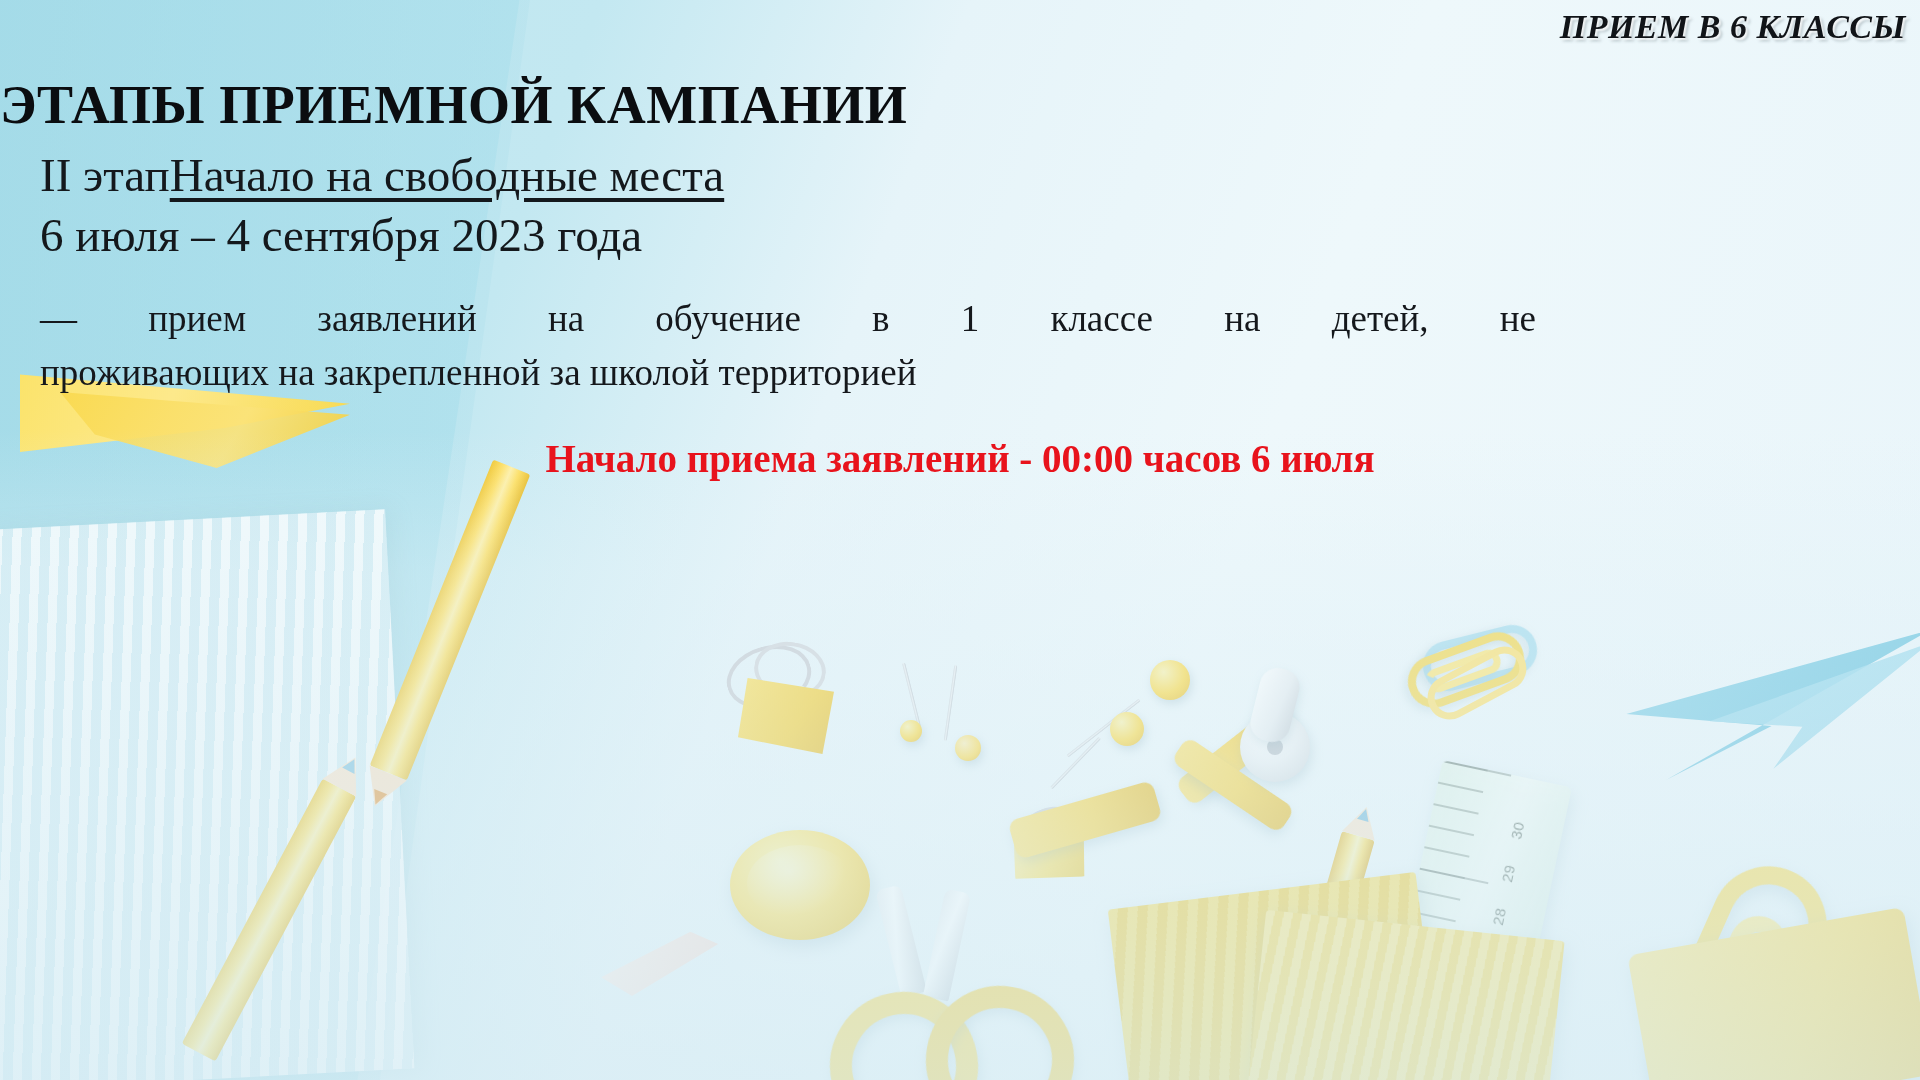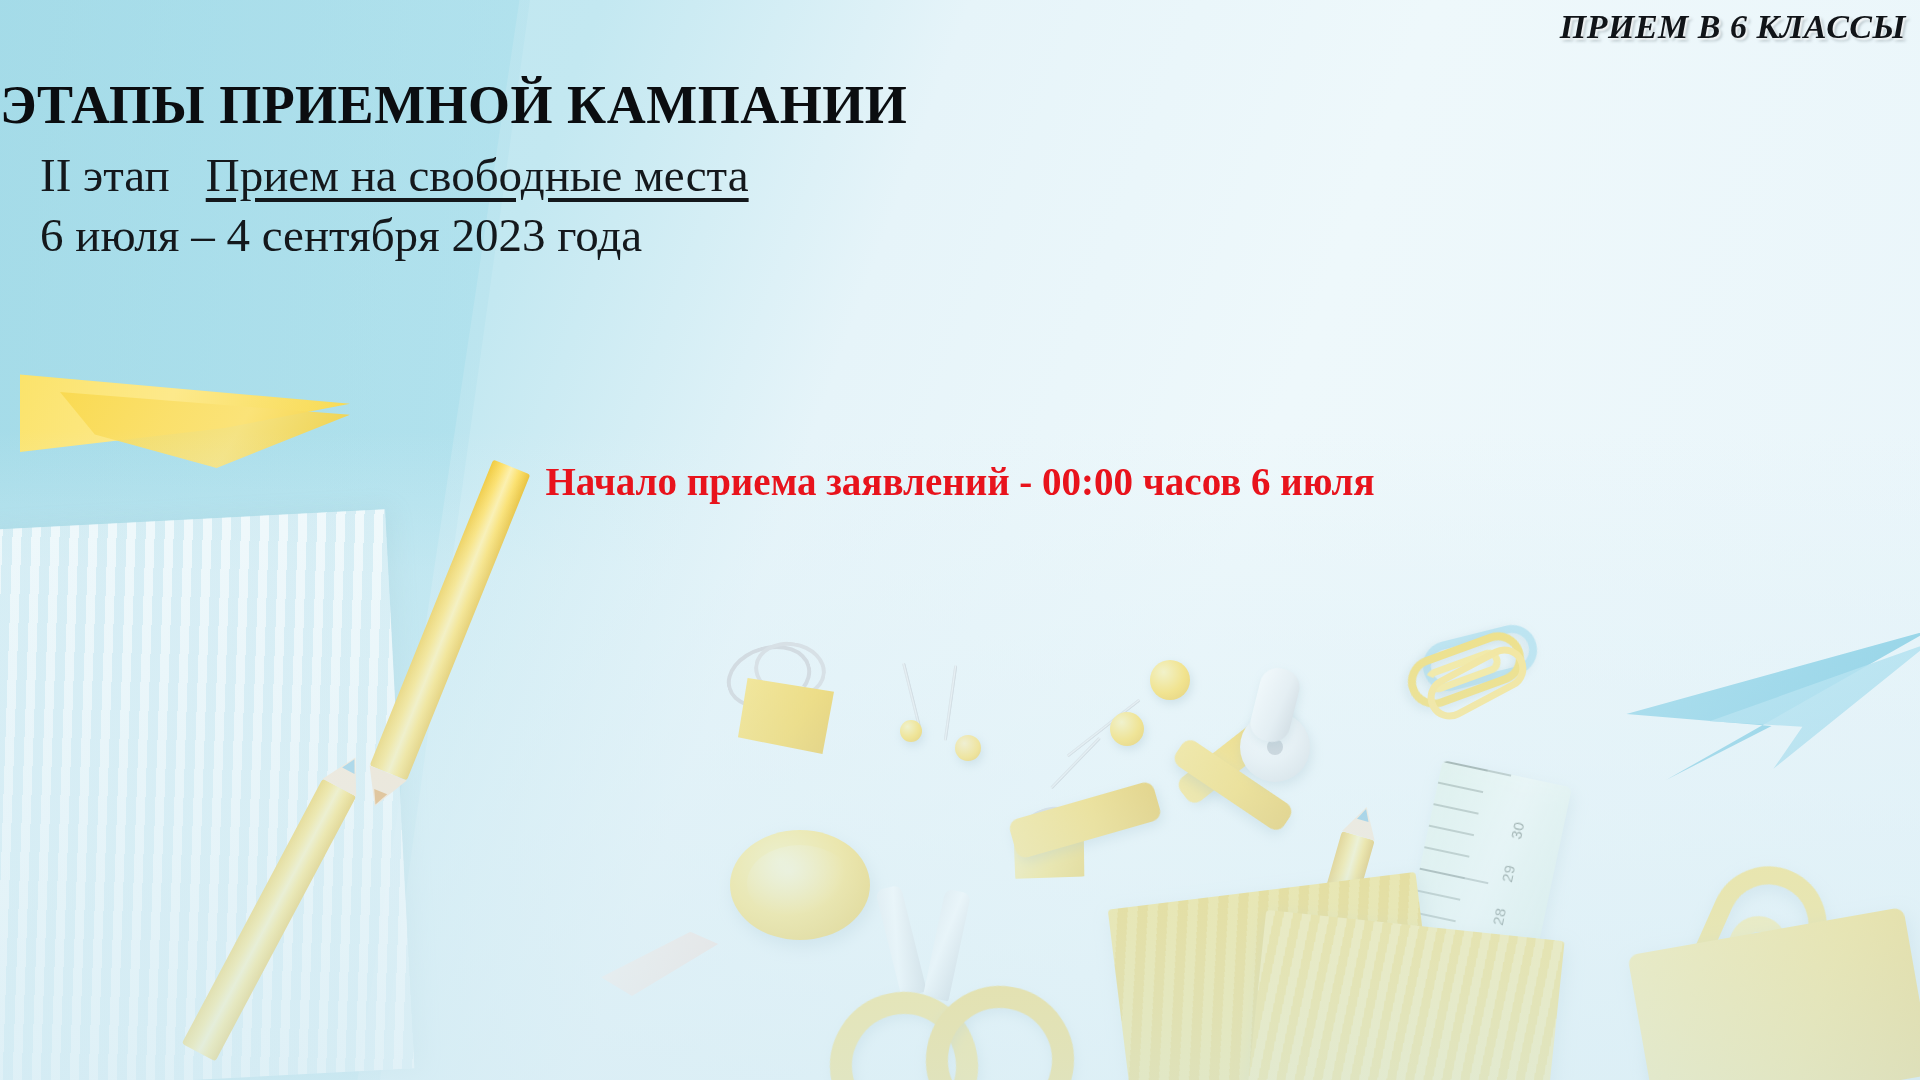--- a/index.html
+++ b/index.html
@@ -353,21 +353,21 @@
   }
 
   .stage-line {
     position: absolute;
     left: 40px;
     top: 148px;
     font-size: 47px;
     color: #14181c;
     white-space: nowrap;
   }
-  .stage-line .stage-no { margin-right: 36px; }
+  .stage-line .stage-no { }
   .stage-line .stage-name { text-decoration: underline; text-underline-offset: 7px; }
 
   .date-line {
     position: absolute;
     left: 40px;
     top: 208px;
     font-size: 47px;
     color: #14181c;
     white-space: nowrap;
   }
@@ -389,21 +389,20 @@
   .red-line {
     position: absolute;
     left: 0;
     right: 0;
     top: 436px;
     text-align: center;
     font-weight: bold;
     font-size: 39px;
     color: #e8131c;
     white-space: nowrap;
-    margin-top: 23px;
   }
 </style>
 </head>
 <body>
 
 <div class="slide">
 
   <div class="bg-base"></div>
   <div class="bg-wedge"></div>
   <div class="bg-wedge-soft"></div>
@@ -505,22 +504,26 @@
 
   <div class="photo-wash"></div>
 
   <div class="text-layer">
 
     <div class="kicker">ПРИЕМ В 6 КЛАССЫ</div>
 
     <div class="title">ЭТАПЫ ПРИЕМНОЙ КАМПАНИИ</div>
 
     <div class="stage-line">
-      <span class="stage-no">II этап</span><span class="stage-name">Прием на свободные места</span>
+      <span class="stage-no">II этап</span><span class="stage-name">Начало на свободные места</span>
     </div>
 
     <div class="date-line">6 июля – 4 сентября 2023 года</div>
 
+    <div class="body-par">
+      <span class="ln1">— прием заявлений на обучение в 1 классе на детей, не</span>
+      <span class="ln2">проживающих на закрепленной за школой территорией</span>
+    </div>
 
     <div class="red-line">Начало приема заявлений - 00:00 часов 6 июля</div>
   </div>
 
 </div>
 
 </body></html>

